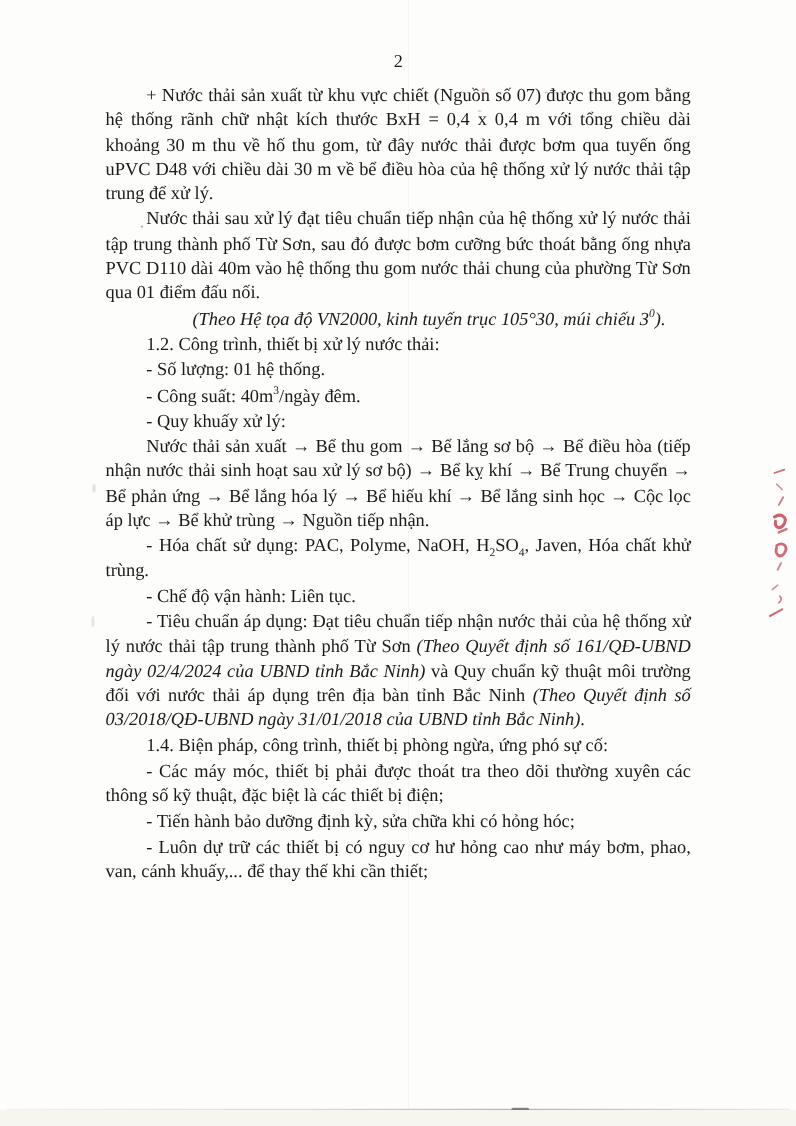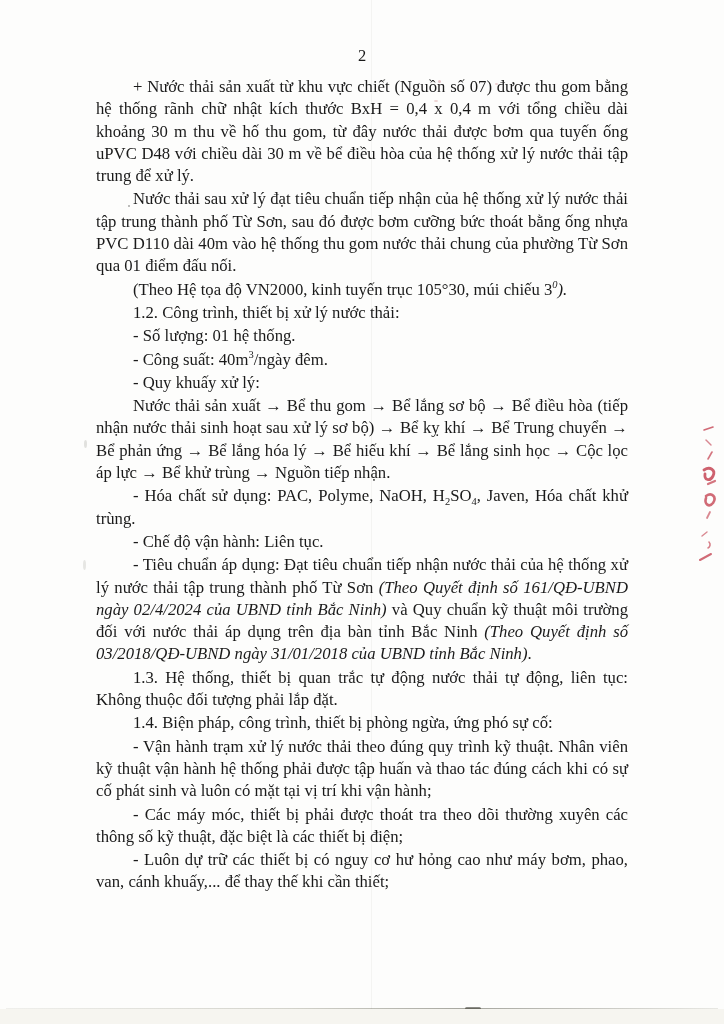--- a/index.html
+++ b/index.html
@@ -57,33 +57,32 @@
 
 <div class="page">
 
   <div class="fold-line"></div>
 
   <div class="content">
     <div class="page-num">2</div>
     <div>
         <p class="para indent"><span>+ Nước thải sản xuất từ khu vực chiết (Nguồn số 07) được thu gom bằng hệ thống rãnh chữ nhật kích thước BxH = 0,4 x 0,4 m với tổng chiều dài khoảng 30 m thu về hố thu gom, từ đây nước thải được bơm qua tuyến ống uPVC D48 với chiều dài 30 m về bể điều hòa của hệ thống xử lý nước thải tập trung để xử lý.</span></p>
         <p class="para indent"><span>Nước thải sau xử lý đạt tiêu chuẩn tiếp nhận của hệ thống xử lý nước thải tập trung thành phố Từ Sơn, sau đó được bơm cưỡng bức thoát bằng ống nhựa PVC D110 dài 40m vào hệ thống thu gom nước thải chung của phường Từ Sơn qua 01 điểm đấu nối.</span></p>
-        <p class="para indent"><span style="">(Theo Hệ tọa độ VN2000, kinh tuyến trục 105°30, múi chiếu 3</span><sup style="font-style: italic;">0</sup><span style="font-style: italic;">).</span></p>
+        <p class="para indent"><span style="font-style: italic; margin-left: 42px;">(Theo Hệ tọa độ VN2000, kinh tuyến trục 105°30, múi chiếu 3</span><sup style="font-style: italic;">0</sup><span style="font-style: italic;">).</span></p>
         <p class="para indent"><span>1.2. Công trình, thiết bị xử lý nước thải:</span></p>
         <p class="para indent"><span>- Số lượng: 01 hệ thống.</span></p>
         <p class="para indent"><span>- Công suất: 40m</span><sup>3</sup><span>/ngày đêm.</span></p>
         <p class="para indent"><span>- Quy khuấy xử lý:</span></p>
         <p class="para indent"><span>Nước thải sản xuất → Bể thu gom → Bể lắng sơ bộ → Bể điều hòa (tiếp nhận nước thải sinh hoạt sau xử lý sơ bộ) → Bể kỵ khí  → Bể Trung chuyển  → Bể phản ứng  → Bể lắng hóa lý  → Bể hiếu khí  → Bể lắng sinh học  → Cộc lọc áp lực  → Bể khử trùng  → Nguồn tiếp nhận.</span></p>
         <p class="para indent"><span>- Hóa chất sử dụng: PAC, Polyme, NaOH, H</span><sub>2</sub><span>SO</span><sub>4</sub><span>, Javen, Hóa chất khử trùng.</span></p>
         <p class="para indent"><span>- Chế độ vận hành: Liên tục.</span></p>
         <p class="para indent"><span>- Tiêu chuẩn áp dụng: Đạt tiêu chuẩn tiếp nhận nước thải của hệ thống xử lý nước thải tập trung thành phố Từ Sơn </span><span style="font-style: italic;">(Theo Quyết định số 161/QĐ-UBND ngày 02/4/2024 của UBND tỉnh Bắc Ninh)</span><span> và Quy chuẩn kỹ thuật môi trường đối với nước thải áp dụng trên địa bàn tỉnh Bắc Ninh </span><span style="font-style: italic;">(Theo Quyết định số 03/2018/QĐ-UBND ngày 31/01/2018 của UBND tỉnh Bắc Ninh)</span><span>.</span></p>
-        <p class="para indent"><span>1.3. Hệ thống, thiết bị quan trắc tự động nước thải tự động, liên tục: Không thuộc đối tượng phải lắp đặt.</span></p>
         <p class="para indent"><span>1.4. Biện pháp, công trình, thiết bị phòng ngừa, ứng phó sự cố:</span></p>
-        <p class="para indent"><span>- Vận hành trạm xử lý nước thải theo đúng quy trình kỹ thuật. Nhân viên kỹ thuật vận hành hệ thống phải được tập huấn và thao tác đúng cách khi có sự cố phát sinh và luôn có mặt tại vị trí khi vận hành;</span></p>
         <p class="para indent"><span>- Các máy móc, thiết bị phải được thoát tra theo dõi thường xuyên các thông số kỹ thuật, đặc biệt là các thiết bị điện;</span></p>
+        <p class="para indent"><span>- Tiến hành bảo dưỡng định kỳ, sửa chữa khi có hỏng hóc;</span></p>
         <p class="para indent"><span>- Luôn dự trữ các thiết bị có nguy cơ hư hỏng cao như máy bơm, phao, van, cánh khuấy,... để thay thế khi cần thiết;</span></p>
       </div>
   </div>
 
   <svg class="red-ink" width="26" height="152" viewBox="0 0 26 152">
     <g stroke="#c23a4a" fill="none" stroke-linecap="round">
       <path d="M8 6 L17 3" stroke-width="1.6" opacity="0.75"></path>
       <path d="M10 16 L15 21" stroke-width="1.4" opacity="0.6"></path>
       <path d="M16 28 L12 35" stroke-width="1.6" opacity="0.7"></path>
       <path d="M8 46 C14 42, 20 46, 17 52 C14 58, 8 56, 9 50" stroke-width="2.8" opacity="0.8"></path>

